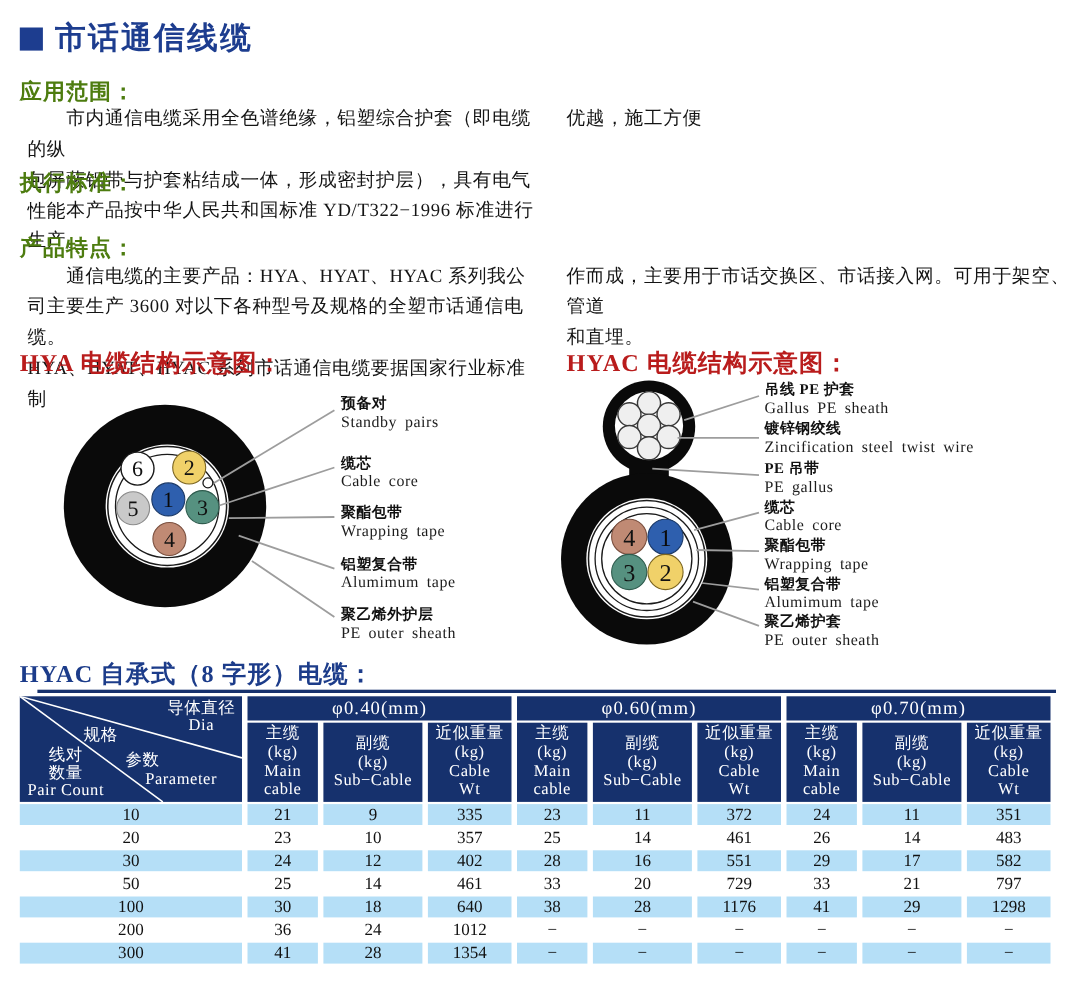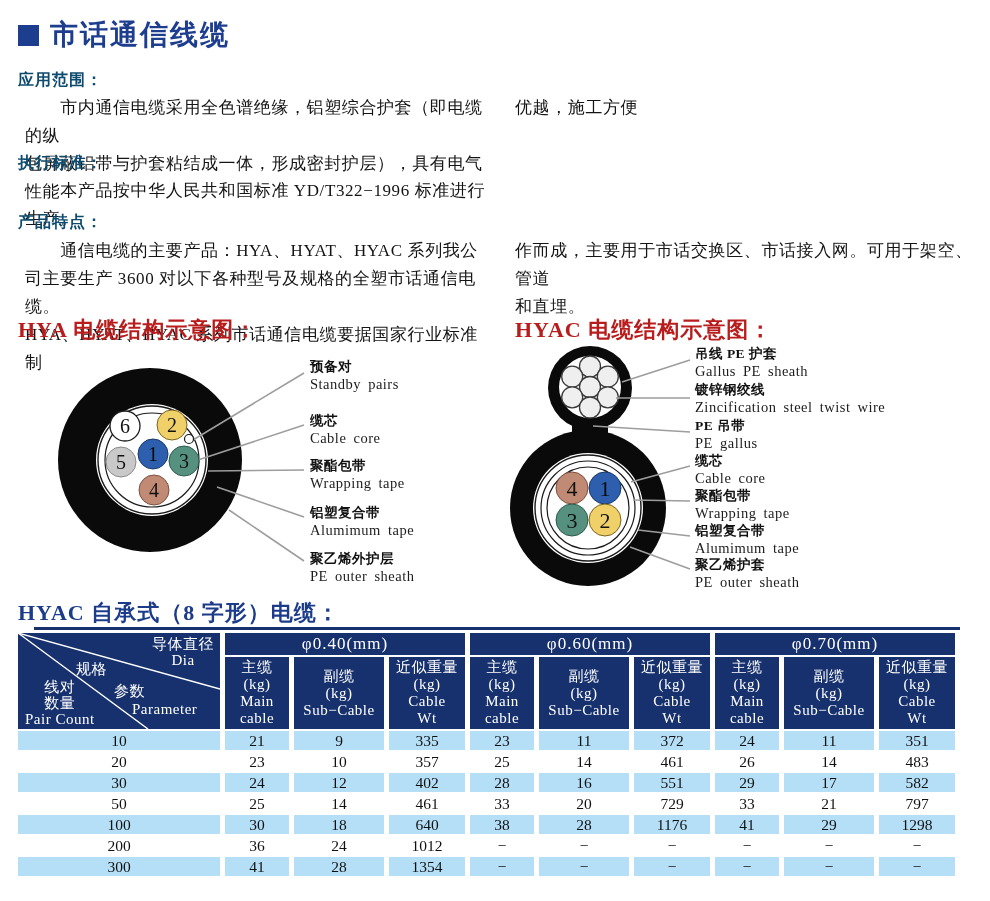--- a/index.html
+++ b/index.html
@@ -7,21 +7,21 @@
   .page {
     position:relative; width:990px; height:901px; background:#ffffff; overflow:hidden;
     font-family:"Liberation Serif","DejaVu Serif",serif; color:#111;
   }
   
   .title-row { position:absolute; left:18px; top:18px; height:34px; display:flex; align-items:center; }
   .sq { width:21px; height:21px; background:#1d3d8f; display:inline-block; margin-right:11px; }
   .page-title { font-size:28px; font-weight:700; color:#1d3d8f; letter-spacing:2px; }
 
   
-  .sec-h { position:absolute; left:18px; font-size:16px; font-weight:700; color:#0c4a6e; letter-spacing:1px; }
+  .sec-h { position:absolute; left:18px; font-size:20px; font-weight:700; color:#4d7c0f; letter-spacing:1px; }
   .para  { position:absolute; font-size:17px; line-height:28px; white-space:pre-line; letter-spacing:0.6px; color:#141414; }
   .h-app  { top:70px; }
   .p-app-l{ left:25px;  top:94px;  width:465px; }
   .p-app-r{ left:515px; top:94px;  width:465px; }
   .h-std  { top:153px; }
   .p-std  { left:25px;  top:177px; width:470px; }
   .h-feat { top:212px; }
   .p-feat-l{ left:25px; top:237px; width:465px; }
   .p-feat-r{ left:515px;top:237px; width:465px; }
 

